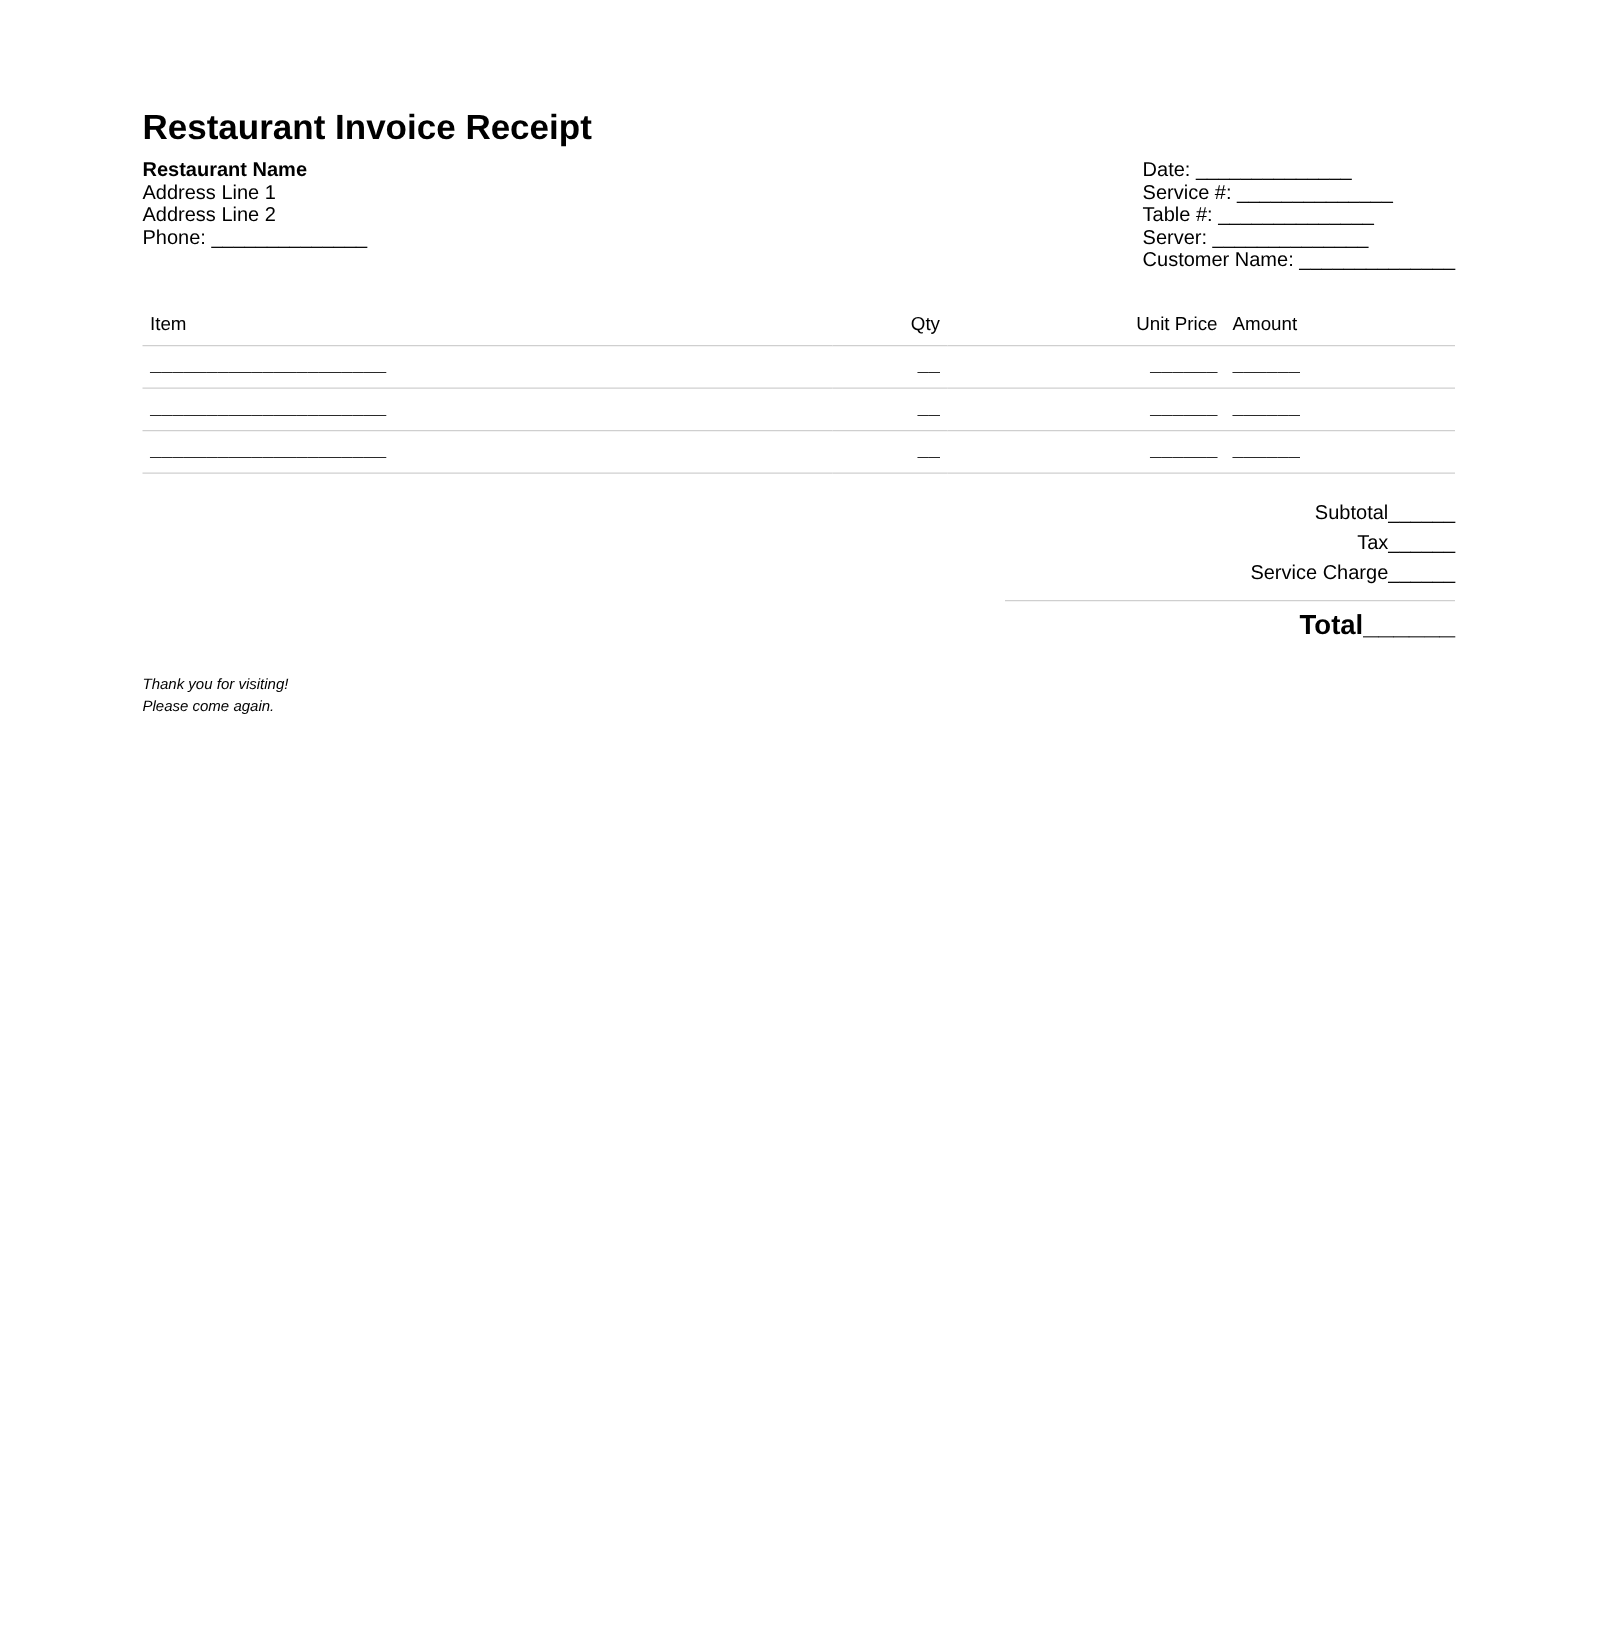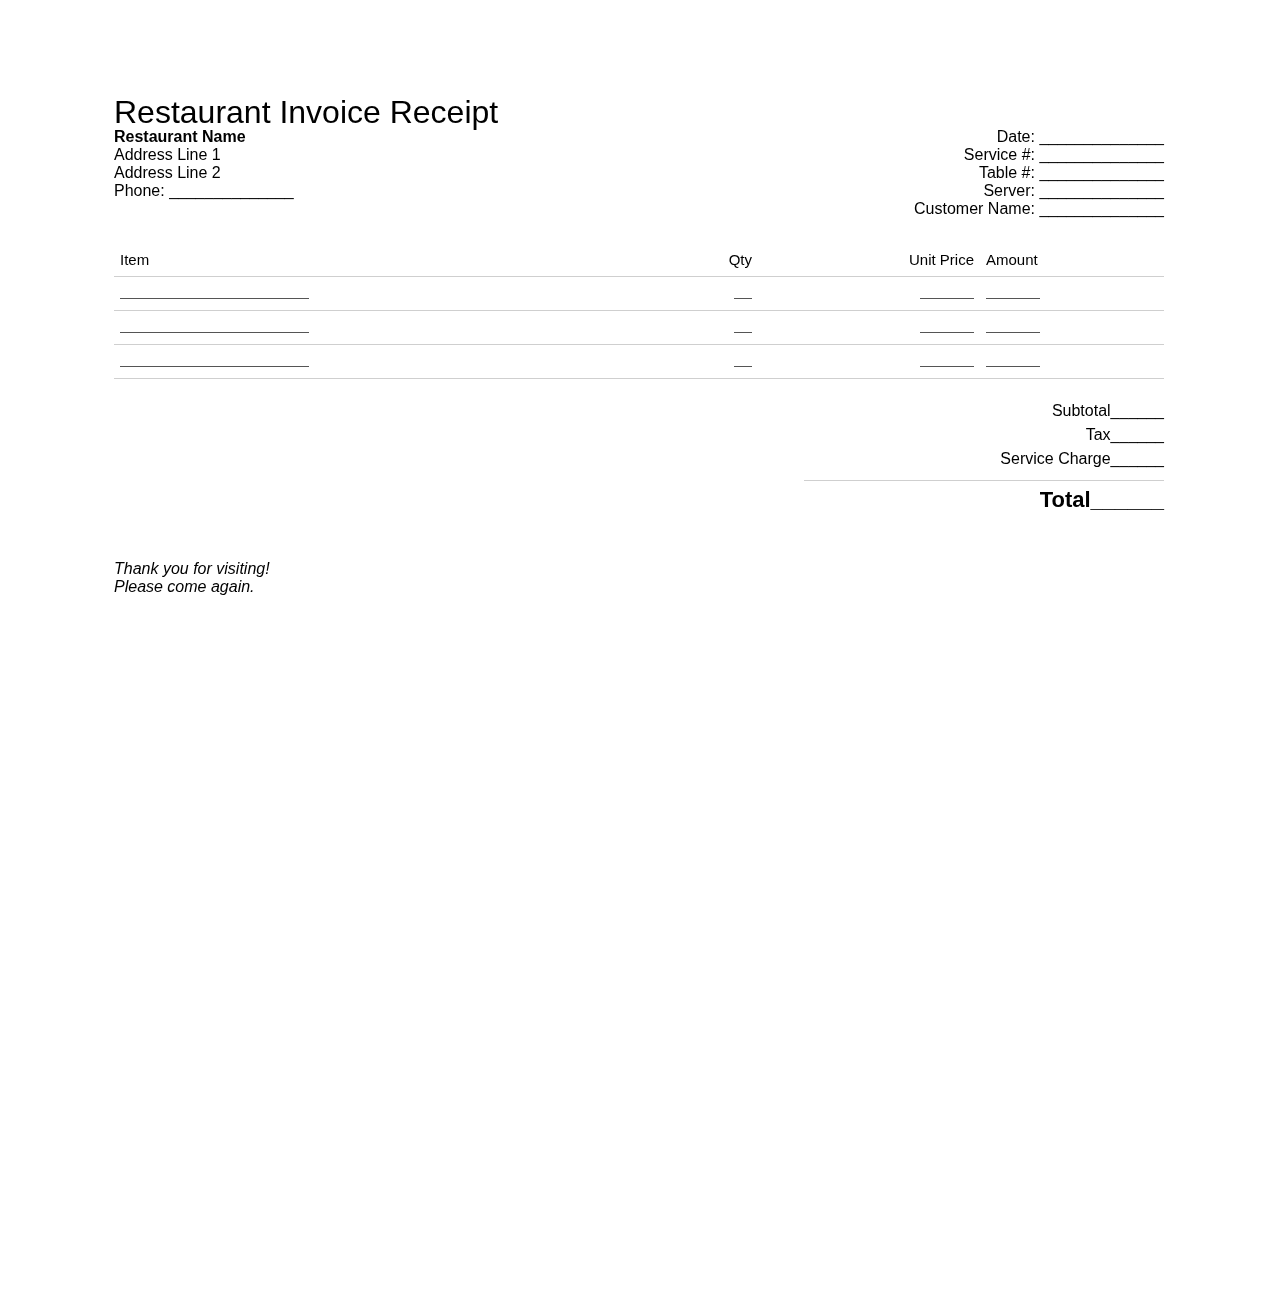--- a/index.html
+++ b/index.html
@@ -2,27 +2,27 @@
 <html><head>
   <meta charset="utf-8">
   <style>
     html, body { margin: 0; padding: 0; background: #ffffff; }
     body {
       width: 1278px; height: 1300px; position: relative;
       font-family: "Liberation Sans", sans-serif; color: #000;
     }
     .page { position: absolute; left: 114px; top: 0; width: 1050px; }
     .title {
-      position: absolute; top: 92px; left: 0;
-      font-size: 32px; line-height: 40px; font-weight: normal; margin: 0;
+      position: absolute; top: 82px; left: 0;
+      font-size: 28px; line-height: 40px; font-weight: bold; margin: 0;
       white-space: nowrap;
     }
     .info { position: absolute; top: 128px; left: 0; font-size: 16px; line-height: 18px; }
     .info .name { font-weight: bold; }
-    .meta { position: absolute; top: 128px; right: 0; font-size: 16px; line-height: 18px; text-align: right; }
+    .meta { position: absolute; top: 128px; right: 0; font-size: 16px; line-height: 18px; text-align: left; }
     .meta .row { white-space: nowrap; }
     .blank { white-space: pre; }
 
     table.items {
       position: absolute; top: 242px; left: 0; width: 1050px;
       border-collapse: collapse; font-size: 15px;
     }
     table.items th {
       font-weight: normal; height: 34px; padding: 0 6px;
       border-bottom: 1px solid #cfcfcf; vertical-align: middle;
@@ -35,21 +35,21 @@
     .c-qty { text-align: right; width: 80px; }
     .c-price { text-align: right; width: 210px; }
     .c-amt { text-align: left; width: 172px; }
 
     .totals { position: absolute; top: 400px; left: 690px; width: 360px; font-size: 16px; }
     .totals .trow { display: flex; justify-content: flex-end; height: 24px; line-height: 22px; }
     .totals .sep { border-top: 1px solid #cfcfcf; margin-top: 8px; }
     .totals .total { font-weight: bold; height: 30px; line-height: 34px; margin-top: 2px; font-size: 22px; }
     .totals .val { white-space: pre; }
 
-    .thanks { position: absolute; top: 560px; left: 0; font-size: 16px; line-height: 18px; font-style: italic; }
+    .thanks { position: absolute; top: 538px; left: 0; font-size: 12px; line-height: 18px; font-style: italic; }
   </style>
 </head>
 <body>
 
 <div class="page">
   <h1 class="title">Restaurant Invoice Receipt</h1>
 
   <div class="info">
     <div class="name">Restaurant Name</div>
     <div>Address Line 1</div>

